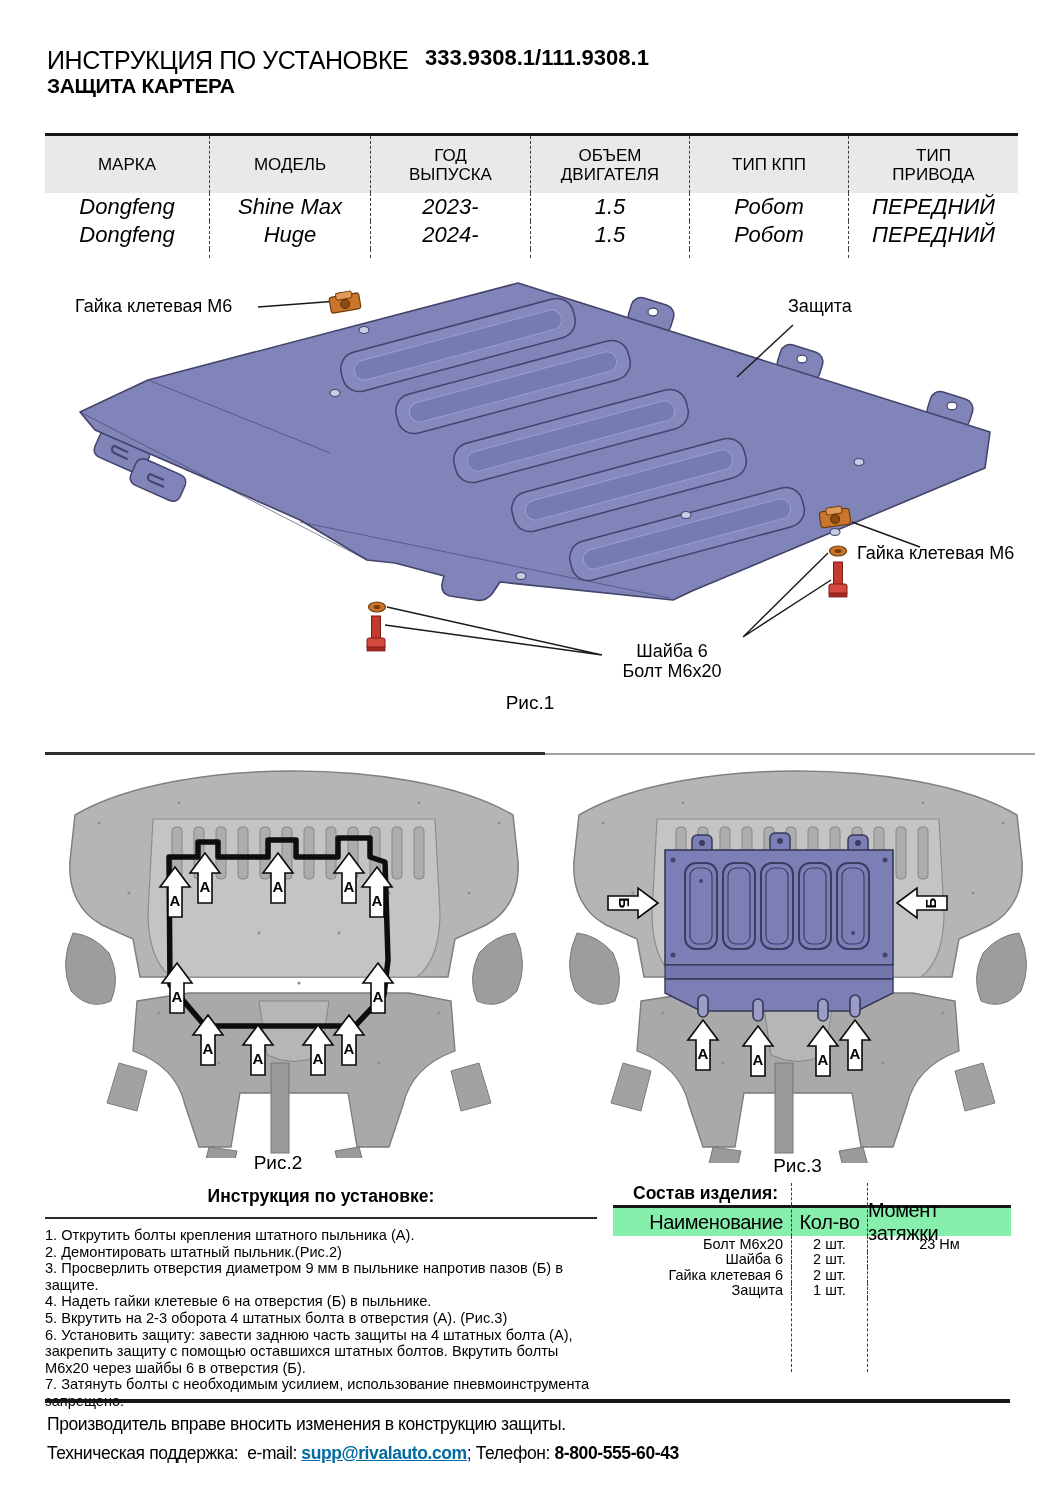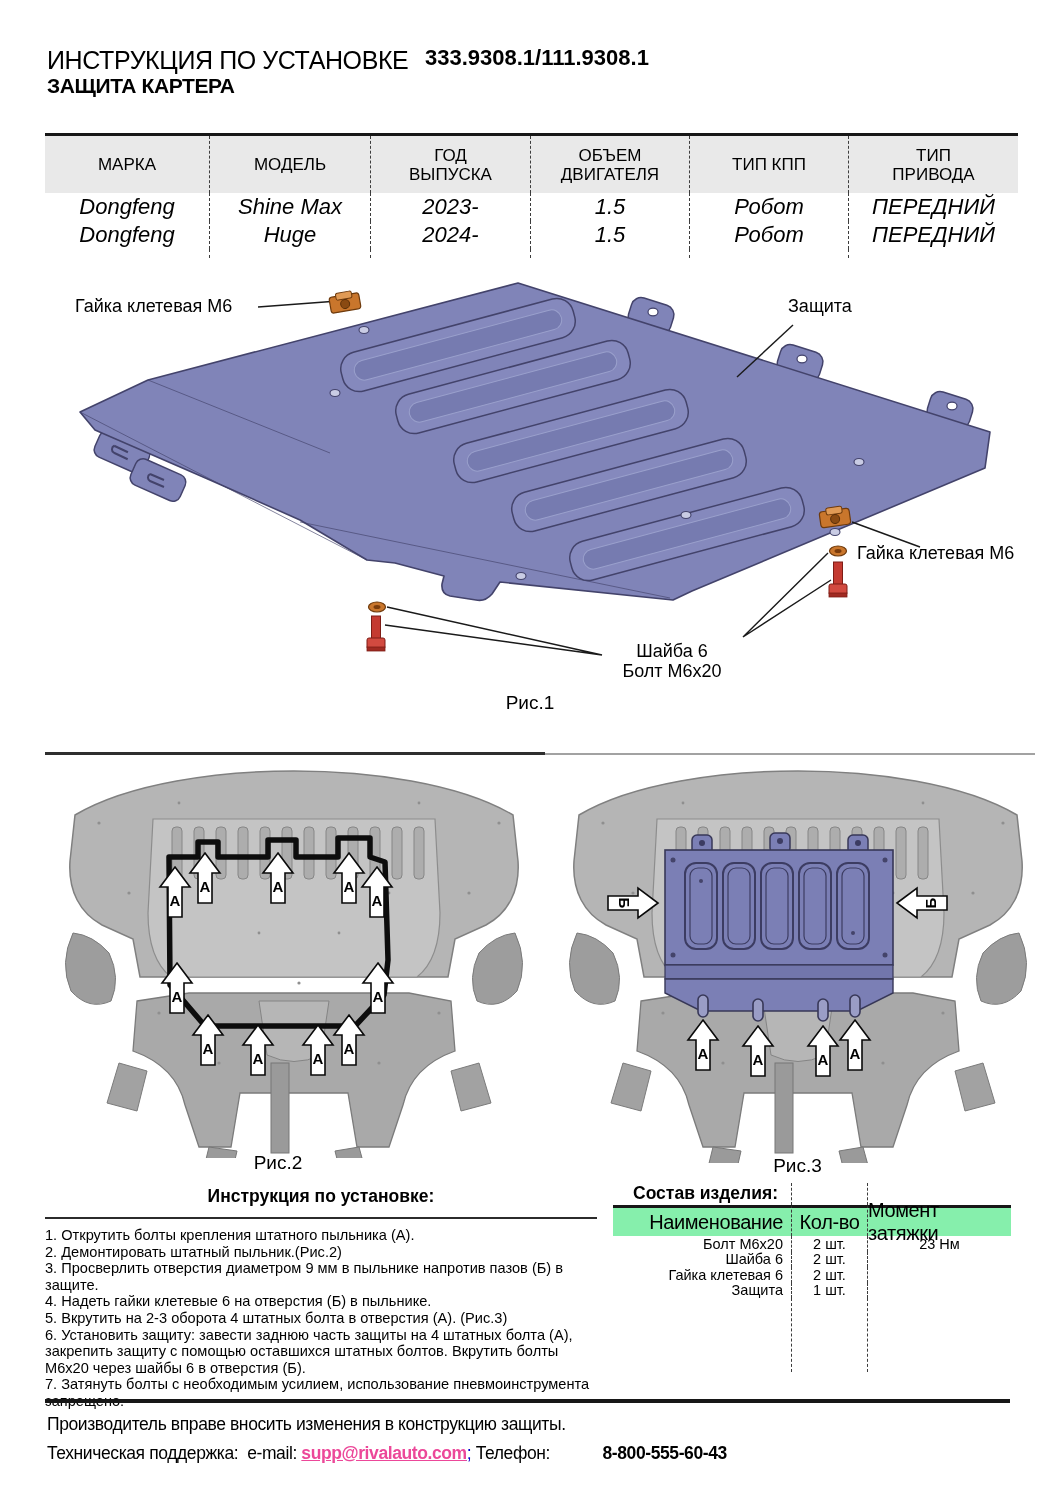--- a/index.html
+++ b/index.html
@@ -63,23 +63,23 @@
   .pth.right { justify-content:flex-end; padding-right:8px; }
   .ptc { height:15.5px; display:flex; align-items:center; justify-content:center;
          font-size:14.5px; }
   .ptc.right { justify-content:flex-end; padding-right:8px; }
   .ptail { height:74px; }
 
   
   .bottom-rule { left:45px; top:1399px; width:965px; height:3.5px; background:#171717; }
   .footer-line1 { left:47px; top:1414px; font-size:17.5px; }
   .footer-line2 { left:47px; top:1443px; font-size:17.5px; }
-  .footer-line2 .mail-link { color:#ec4899; font-weight:bold; text-decoration:underline; cursor:pointer; }
+  .footer-line2 .mail-link { color:#0369a1; font-weight:bold; text-decoration:underline; cursor:pointer; }
   .footer-line2 .mail-sep  { color:#0000cc; text-decoration:underline; }
-  .footer-line2 .phone { font-weight:bold;margin-left:48px; }
+  .footer-line2 .phone { font-weight:bold; }
 </style>
 </head>
 <body>
 
 <div id="page">
 
   <div class="abs title-line1 cond">ИНСТРУКЦИЯ ПО УСТАНОВКЕ</div>
   <div class="abs title-line2 cond">ЗАЩИТА КАРТЕРА</div>
   <div class="abs part-number">333.9308.1/111.9308.1</div>
 

